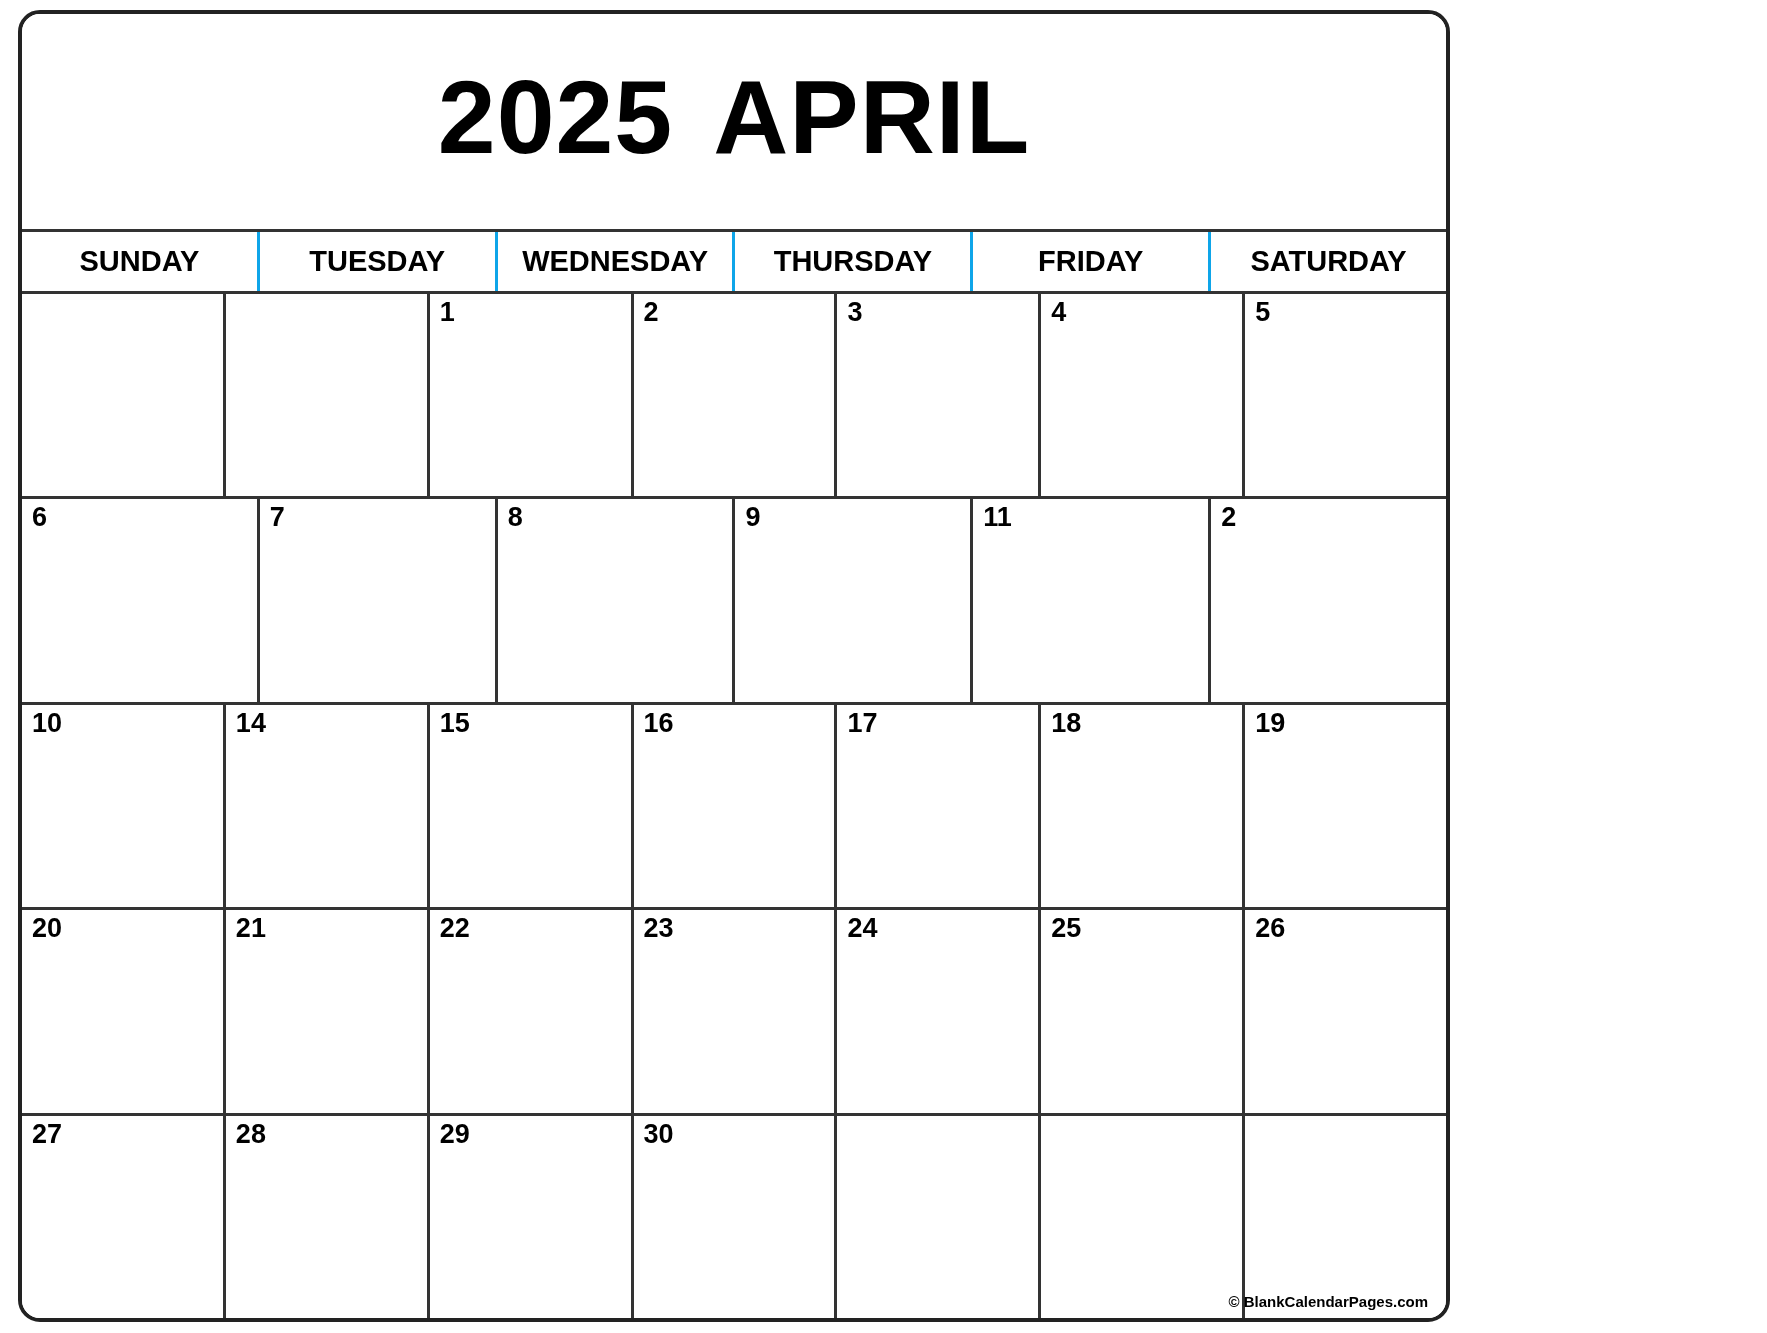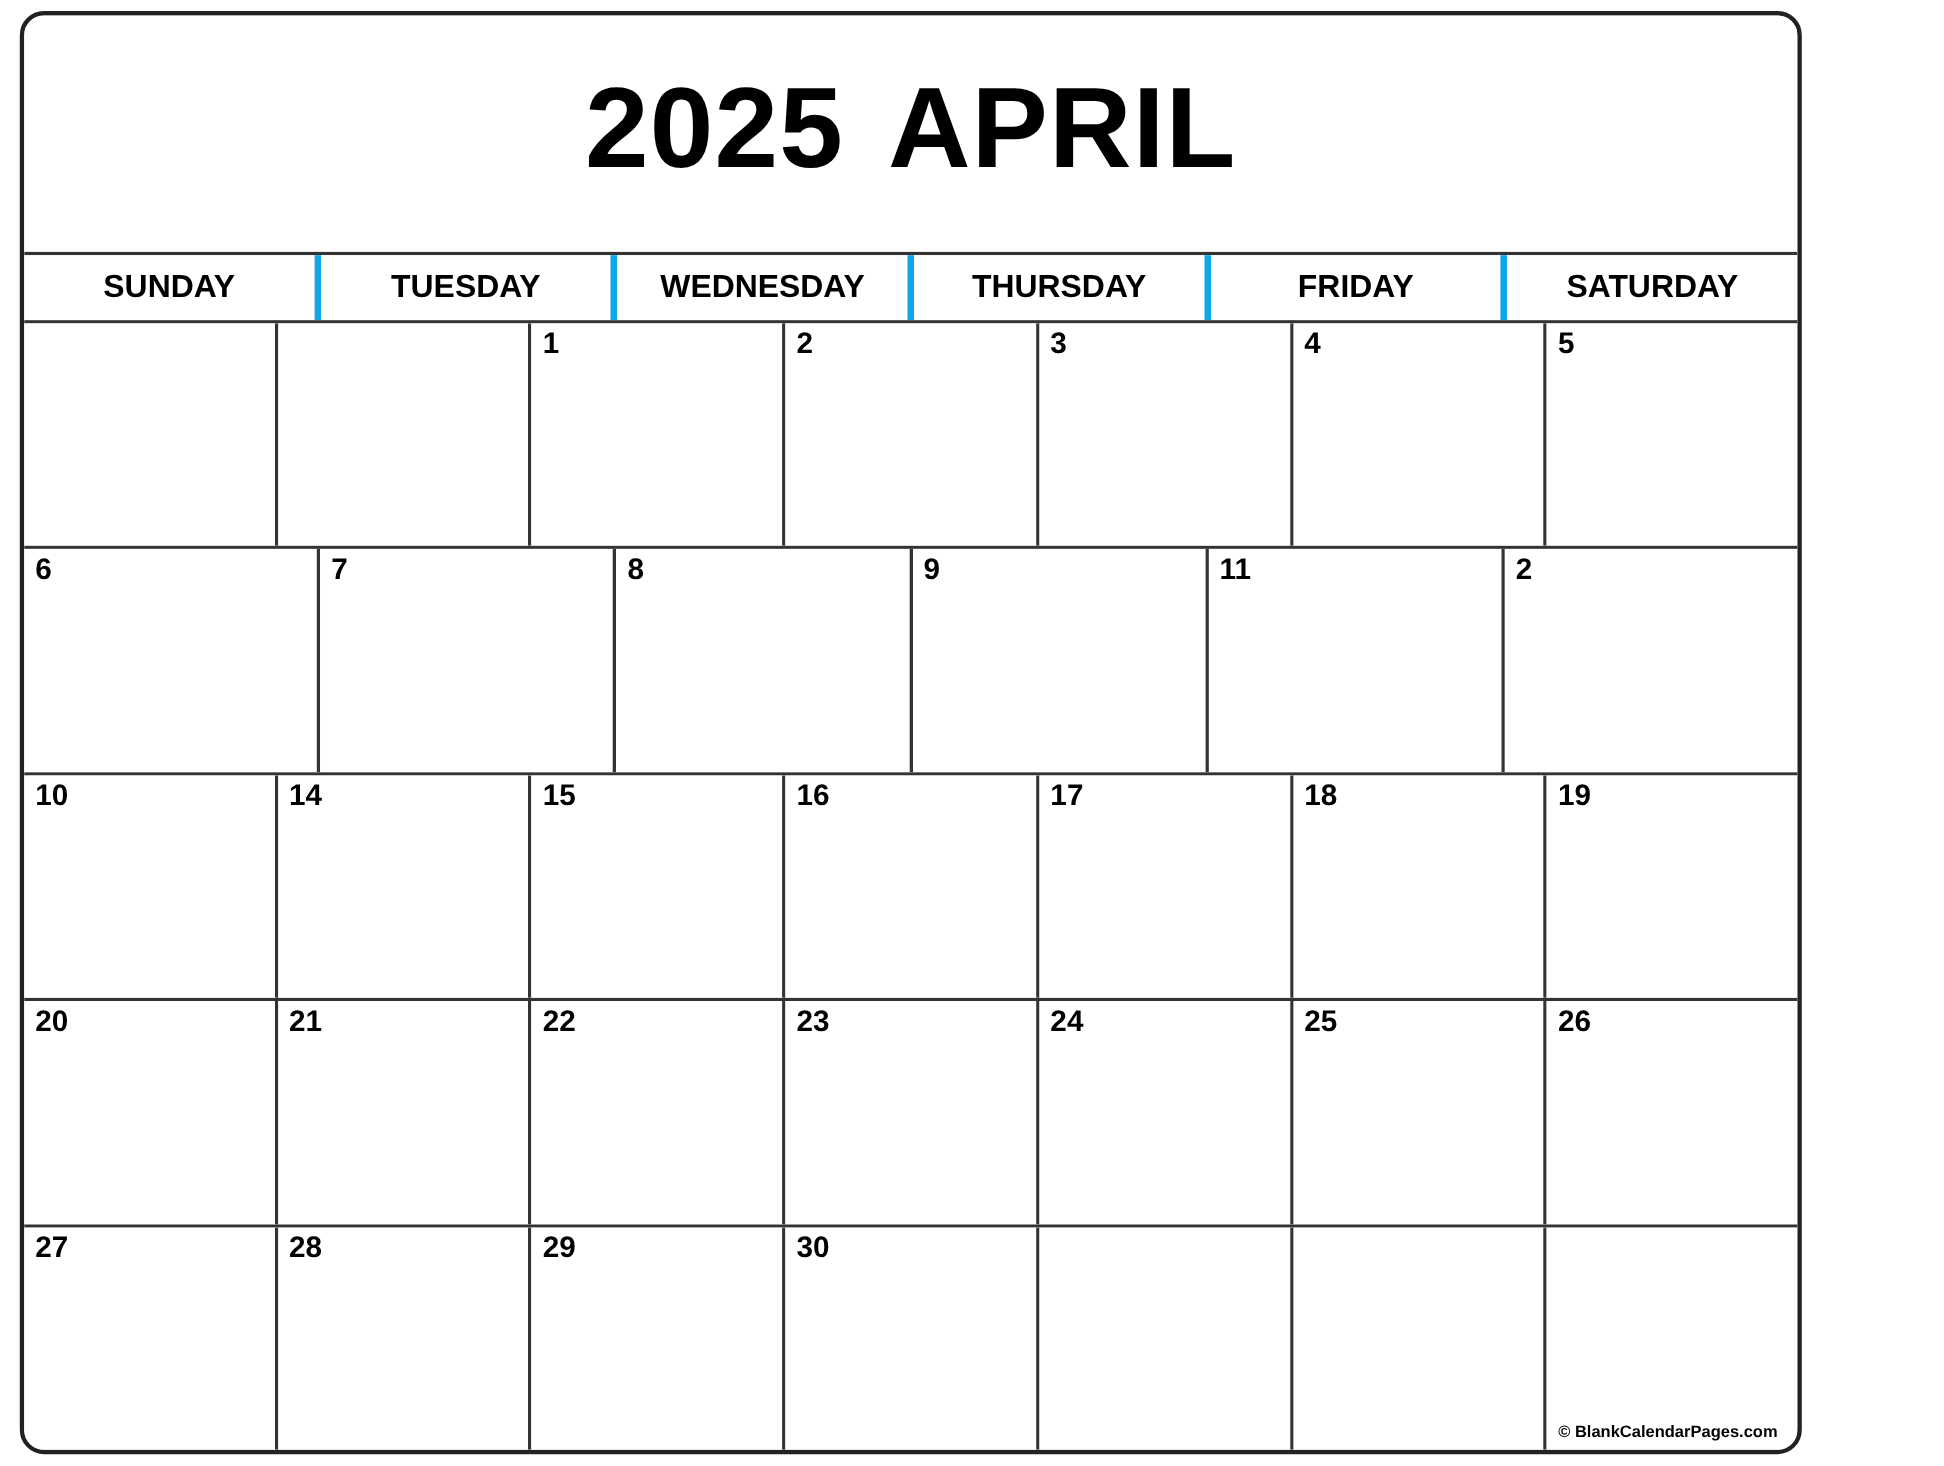--- a/index.html
+++ b/index.html
@@ -10,21 +10,21 @@
   body {
     width: 1767px;
     height: 1333px;
     font-family: "Liberation Sans", sans-serif;
     overflow: hidden;
   }
   .calendar {
     position: absolute;
     left: 18px;
     top: 10px;
-    width: 1620px;
+    width: 1432px;
     height: 1312px;
     box-sizing: border-box;
     border: 4px solid #222222;
     border-radius: 22px;
     background: #ffffff;
     overflow: hidden;
     display: flex;
     flex-direction: column;
   }
   .title-bar {
@@ -57,21 +57,21 @@
     box-sizing: border-box;
   }
   .weekday-cell {
     flex: 1 1 0;
     display: flex;
     align-items: center;
     justify-content: center;
     font-size: 29px;
     font-weight: bold;
     color: #000000;
-    border-right: 6px solid #0ea5e9;
+    border-right: 3px solid #0ea5e9;
     box-sizing: border-box;
     background: #ffffff;
   }
   .weekday-cell:last-child {
     border-right: none;
   }
   .weeks {
     flex: 1 1 auto;
     display: flex;
     flex-direction: column;

